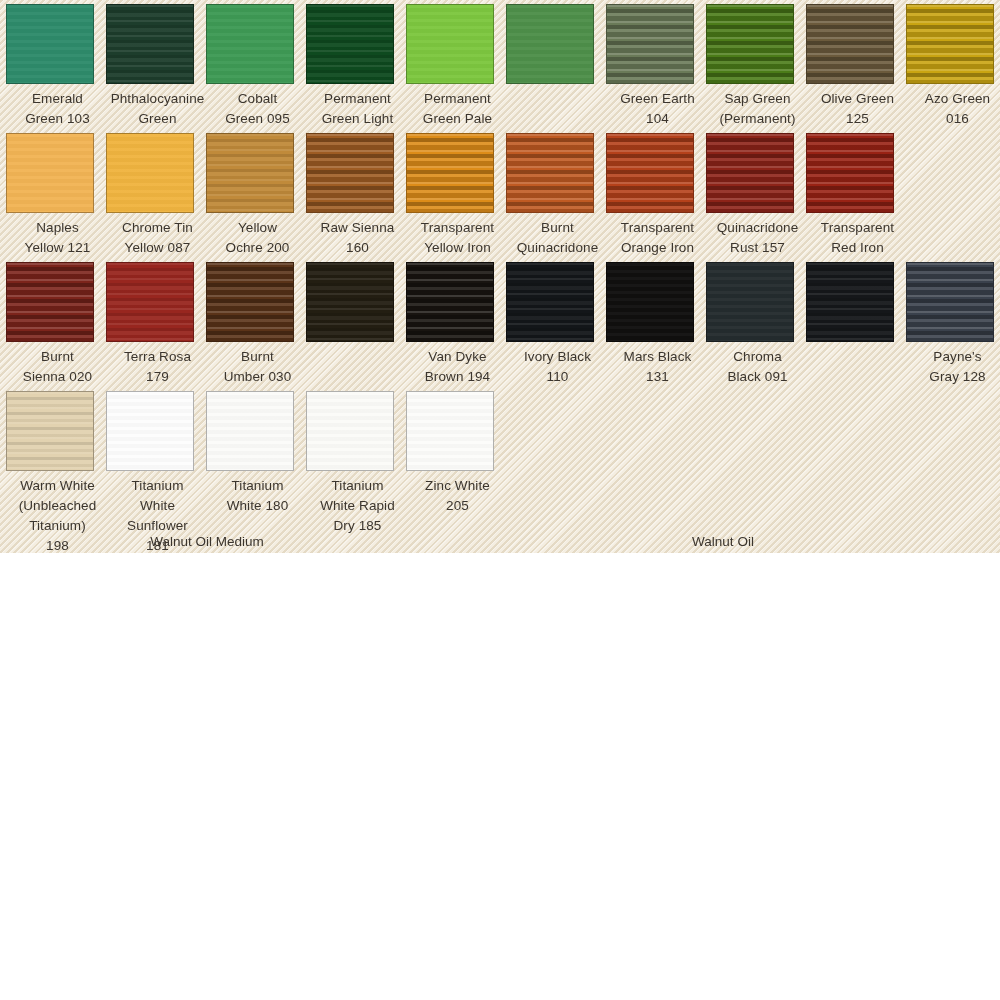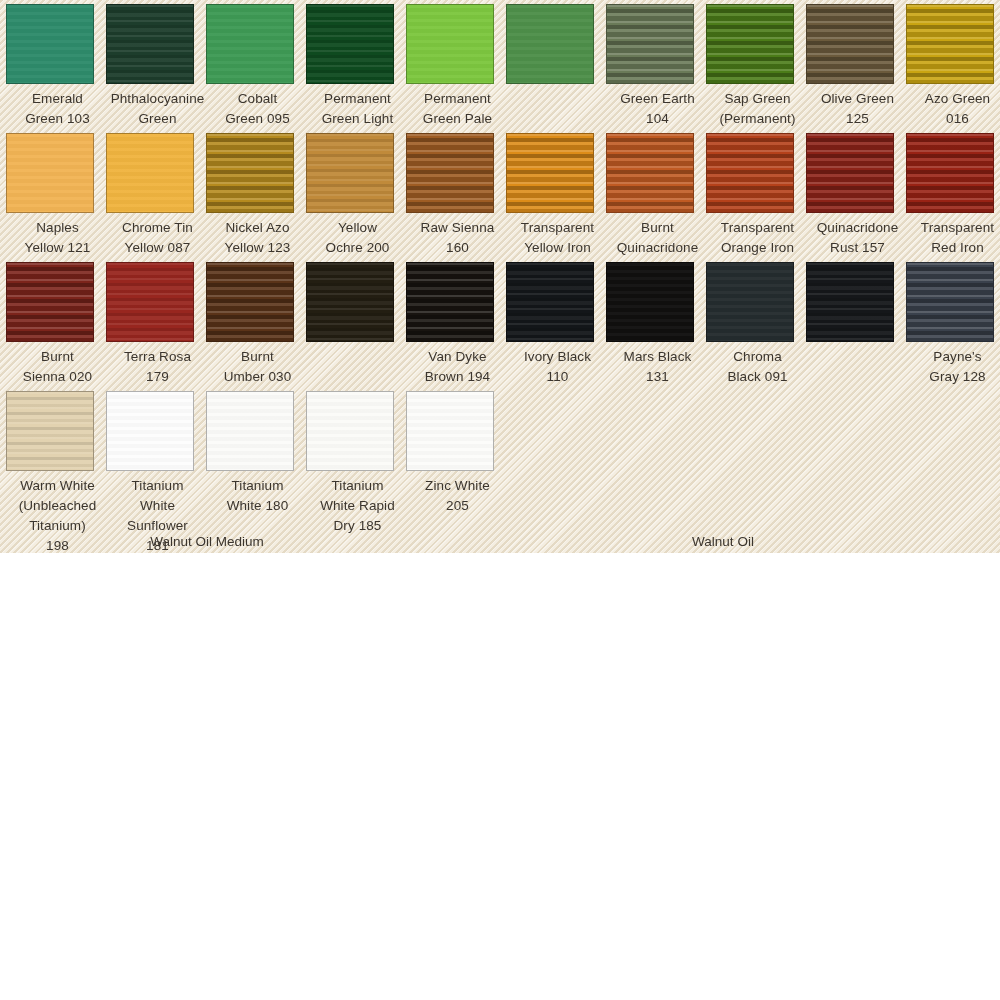--- a/index.html
+++ b/index.html
@@ -206,25 +206,20 @@
           <div class="swatch-chip flat" style="background-color: rgb(242, 180, 85);"></div>
           <div class="swatch-label">Naples
 Yellow 121</div>
         </div>
         <div class="swatch-cell">
           <div class="swatch-chip flat" style="background-color: rgb(240, 180, 64);"></div>
           <div class="swatch-label">Chrome Tin
 Yellow 087</div>
         </div>
         <div class="swatch-cell">
-          <div class="swatch-chip strong" style="background-color: rgb(181, 138, 30);"></div>
-          <div class="swatch-label">Nickel Azo
-Yellow 123</div>
-        </div>
-        <div class="swatch-cell">
           <div class="swatch-chip " style="background-color: rgb(192, 138, 58);"></div>
           <div class="swatch-label">Yellow
 Ochre 200</div>
         </div>
         <div class="swatch-cell">
           <div class="swatch-chip strong" style="background-color: rgb(158, 92, 35);"></div>
           <div class="swatch-label">Raw Sienna
 160</div>
         </div>
         <div class="swatch-cell">

